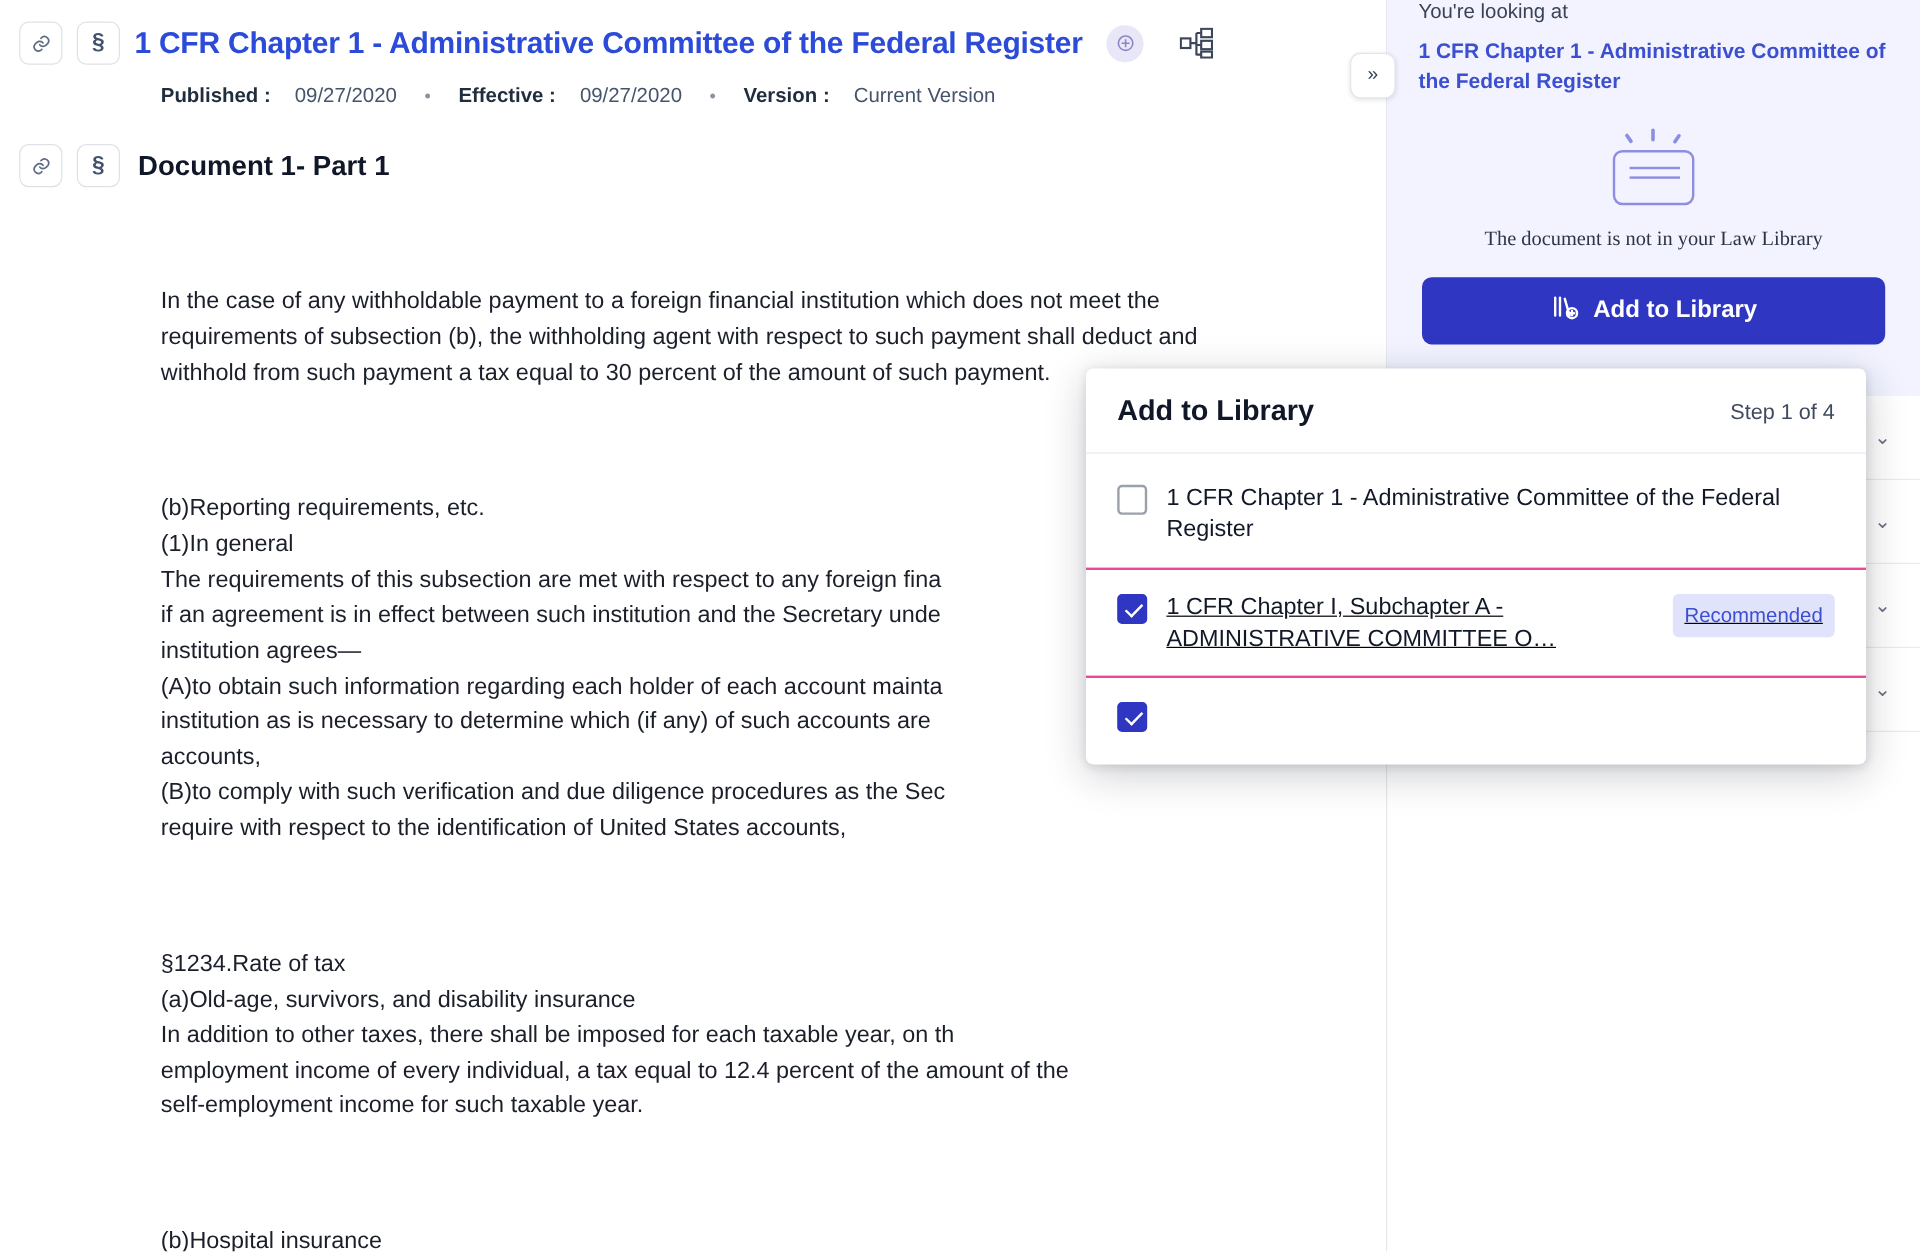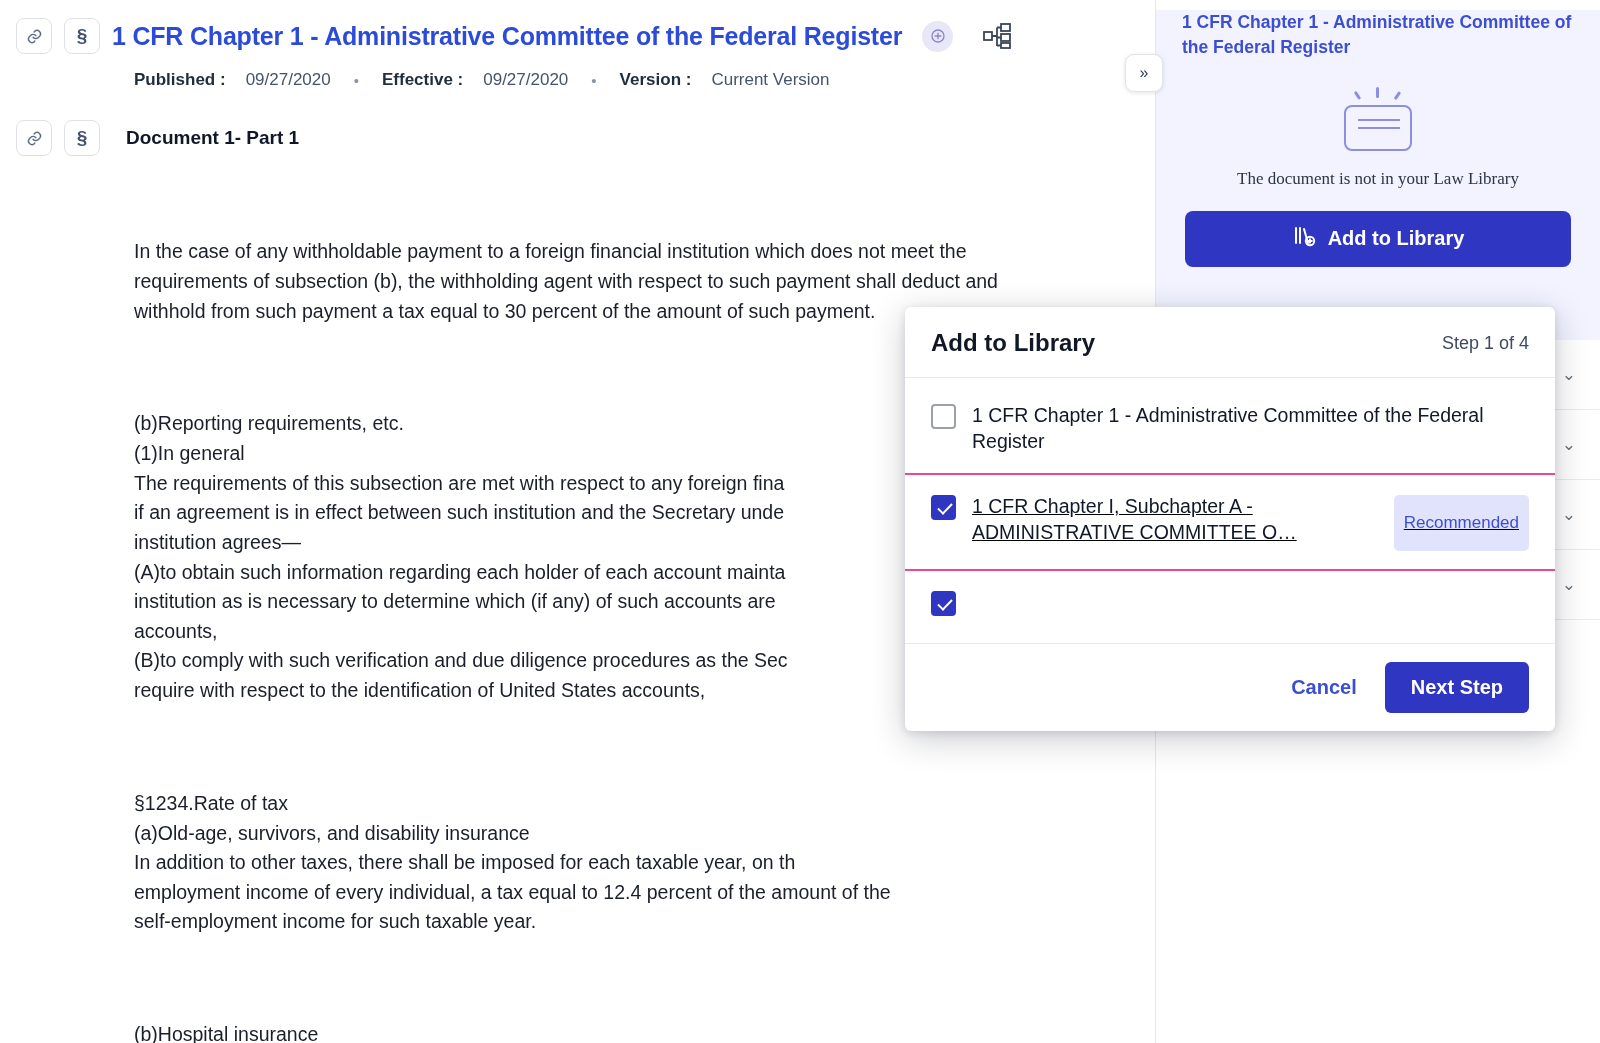--- a/index.html
+++ b/index.html
@@ -68,22 +68,22 @@
     display: flex; align-items: center; gap: 20px;
   }
   .meta-row .lbl { font-weight: 700; color: #1f2d3d; }
   .meta-dot { color: #8993a4; font-size: 15px; margin: 0 3px; }
 
   .part-row {
     display: flex; align-items: center; gap: 12px;
     margin-top: 30px;
   }
   .part-title {
-    font-size: 19px; font-weight: 700; color: #101828;
-    margin-left: 14px;
+    font-size: 23px; font-weight: 700; color: #101828;
+    margin-left: 3px;
   }
 
   .body-text {
     margin: 22px 0 0 118px;
     width: 905px;
     font-size: 19.5px;
     line-height: 1.52;
     color: #1b1f2a;
     white-space: pre-wrap;
   }
@@ -235,21 +235,21 @@
     font-size: 19.5px;
     color: #111827;
     line-height: 1.35;
     flex: 1 1 auto;
   }
   .recommended {
     background: #e0e3fb;
     color: #3c4fd0;
     font-size: 17px;
     border-radius: 5px;
-    padding: 18px 10px;
+    padding: 8px 10px;
     flex: 0 0 auto;
     margin-top: 2px;
   }
   .modal-foot {
     border-top: 1px solid #e7e9ee;
     padding: 18px 26px;
     display: flex; align-items: center; justify-content: flex-end; gap: 22px;
   }
   .btn-cancel {
     background: none; border: none;
@@ -349,20 +349,21 @@
 the amount of the self-employment income for such taxable year.</p>
         
       </div>
 
     </div>
   </div>
 
   <div class="side-pane">
     <div class="side-top">
       <div class="collapse-btn">»</div>
+      <div class="looking-label">You're looking at</div>
       <div class="looking-link">1 CFR Chapter 1 - Administrative Committee of the Federal Register</div>
 
       <div class="empty-illus">
         <div class="tray"></div>
         <div class="spark s1"></div>
         <div class="spark s2"></div>
         <div class="spark s3"></div>
       </div>
       <div class="empty-text">The document is not in your Law Library</div>
 
@@ -413,20 +414,16 @@
           <div class="opt-label">1 CFR Chapter I, Subchapter A - ADMINISTRATIVE COMMITTEE O…</div>
           <div class="recommended">Recommended</div>
         </div>
 
         <div class="opt-row">
           <div class="cb checked"></div>
         </div>
 
       </div>
 
-      <div class="modal-foot">
-        <button class="btn-cancel">Cancel</button>
-        <button class="btn-next">Next Step</button>
-      </div>
     </div>
   </div>
 
 </div>
 
 </body></html>

